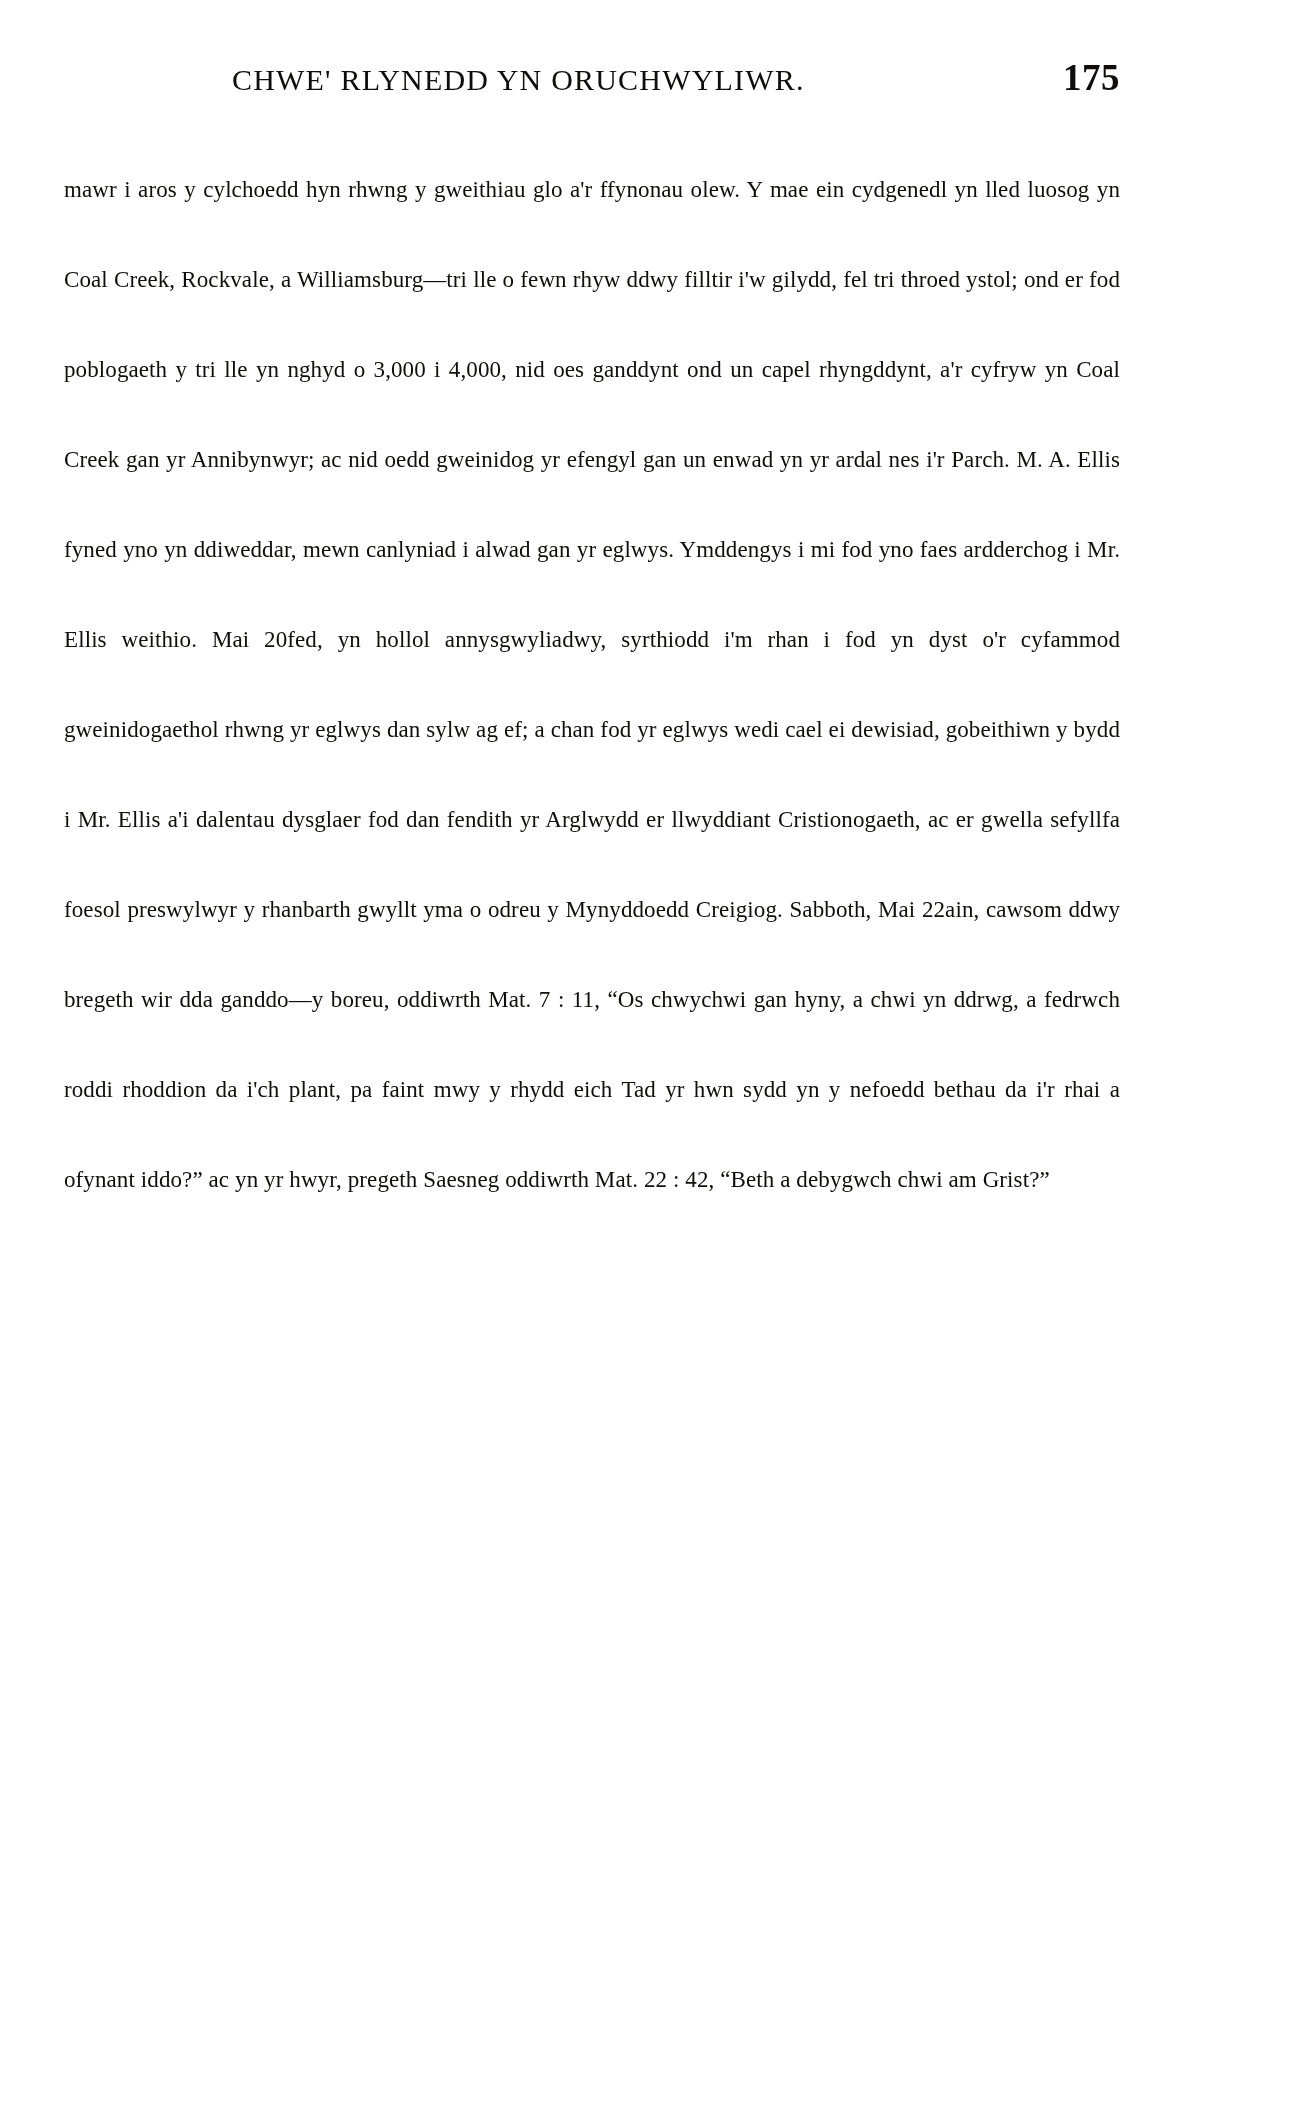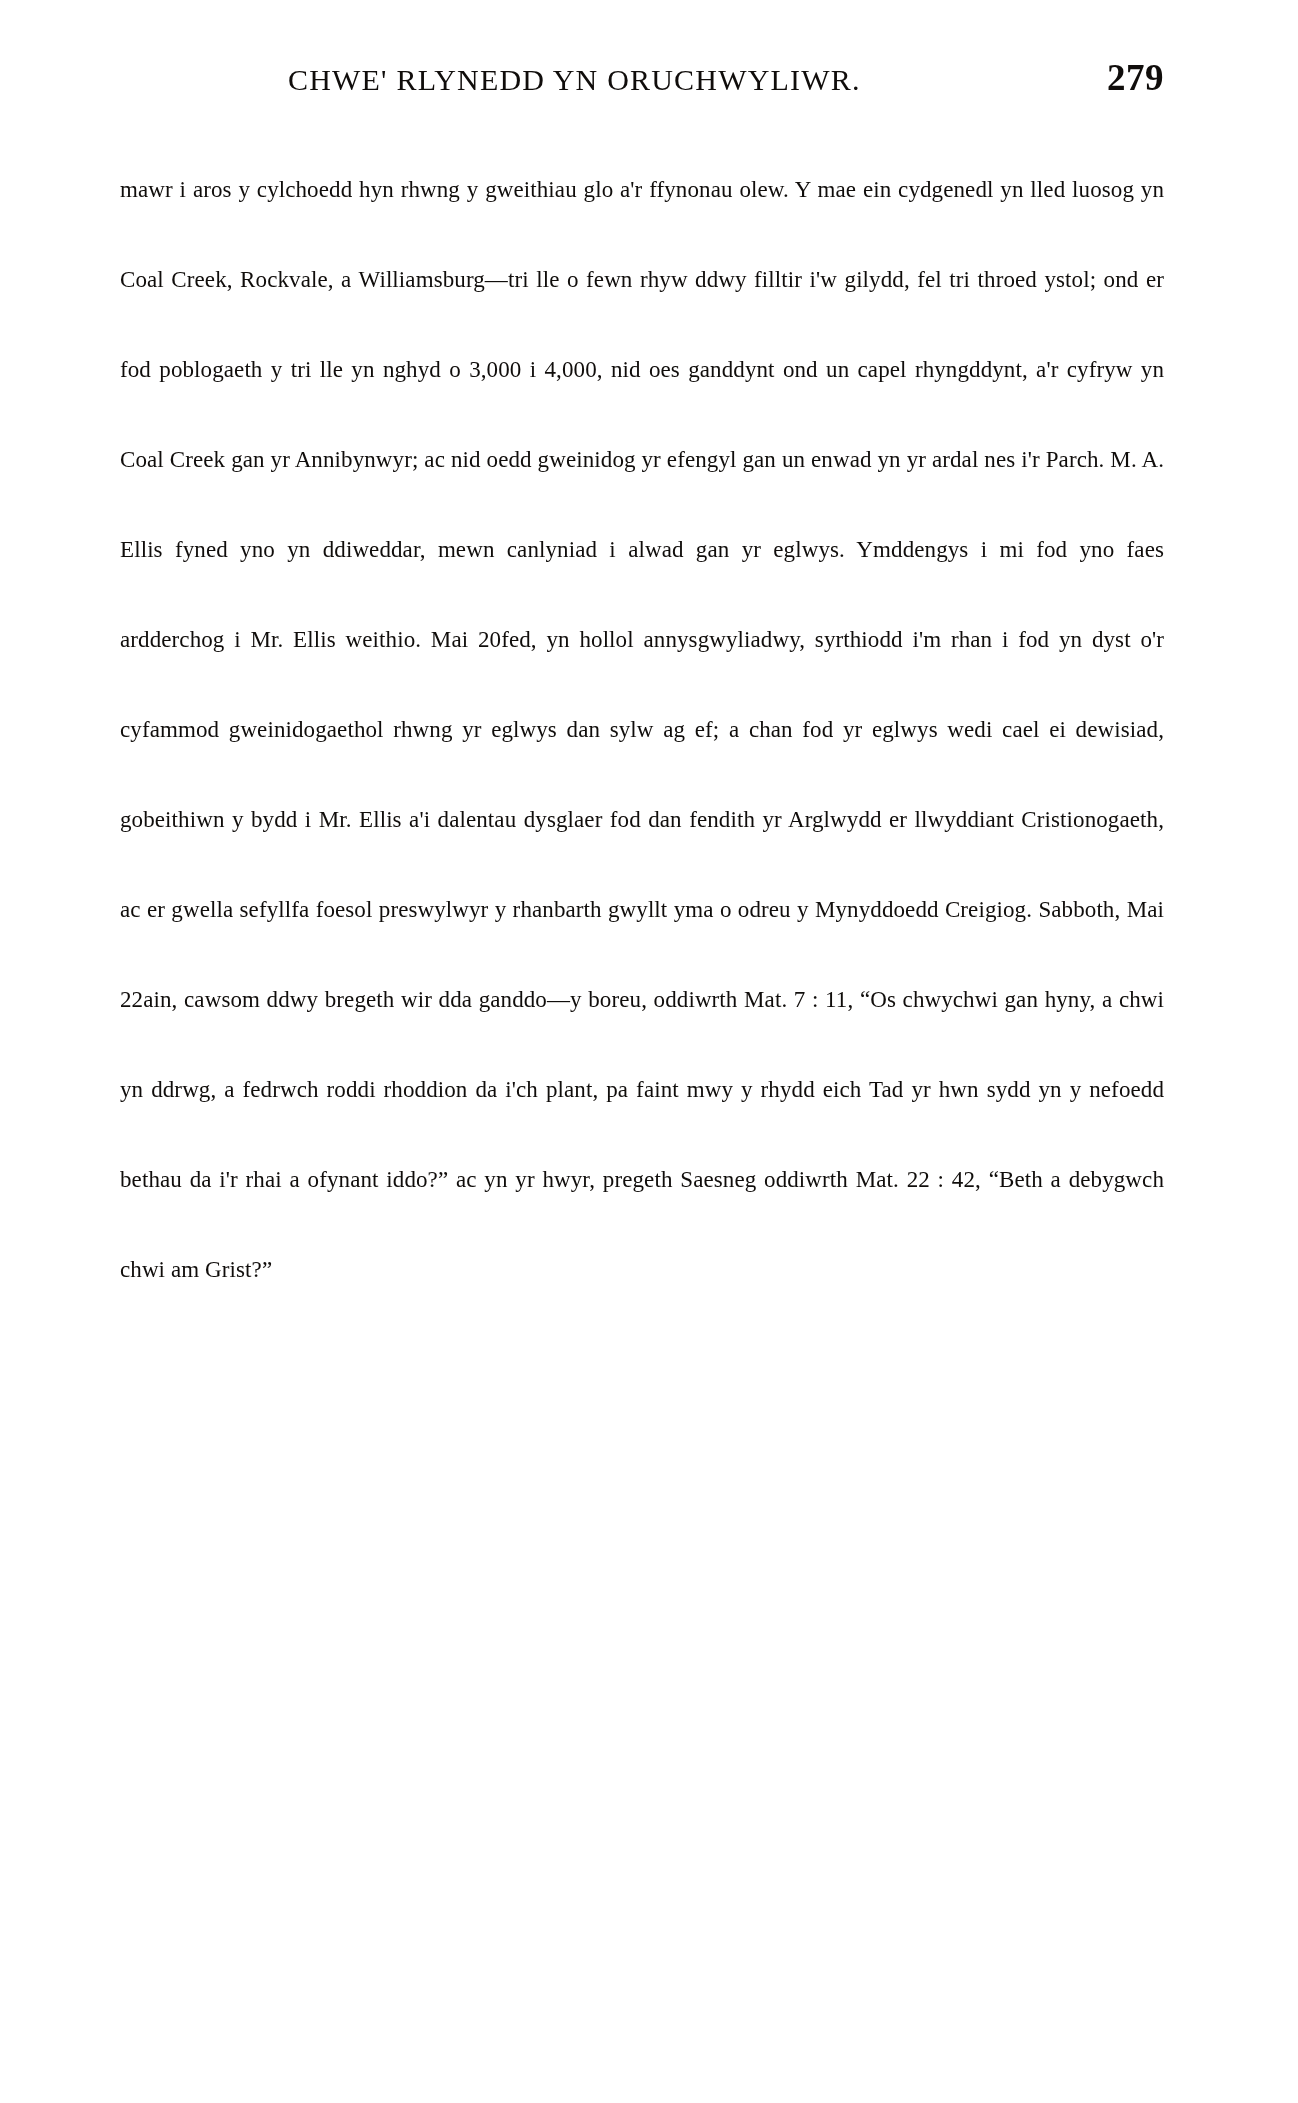--- a/index.html
+++ b/index.html
@@ -12,22 +12,21 @@
     height: 2103px;
     font-family: "Liberation Serif", serif;
     color: #100d0b;
     overflow: hidden;
   }
   .page {
     position: relative;
     width: 1190px;
     height: 2103px;
     box-sizing: border-box;
-    padding: 56px 48px 0 54px;
-    margin-left: 44px;
+    padding: 56px 48px 0 42px;
   }
   .running-head {
     display: flex;
     align-items: baseline;
     justify-content: space-between;
     padding: 0 22px 0 190px;
     margin-bottom: 46px;
   }
   .running-head .head-title {
     font-variant: small-caps;
@@ -59,20 +58,20 @@
     text-indent: 56px;
   }
 </style>
 </head>
 <body>
 
 <div class="page">
 
   <div class="running-head">
     <span class="head-title">CHWE' RLYNEDD YN ORUCHWYLIWR.</span>
-    <span class="folio">279</span>
+    <span class="folio">175</span>
   </div>
 
   <div class="body-text">
     <p>mawr i aros y cylchoedd hyn rhwng y gweithiau glo a'r ffynonau olew. Y mae ein cydgenedl yn lled luosog yn Coal Creek, Rockvale, a Williamsburg—tri lle o fewn rhyw ddwy filltir i'w gilydd, fel tri throed ystol; ond er fod poblogaeth y tri lle yn nghyd o 3,000 i 4,000, nid oes ganddynt ond un capel rhyngddynt, a'r cyfryw yn Coal Creek gan yr Annibynwyr; ac nid oedd gweinidog yr efengyl gan un enwad yn yr ardal nes i'r Parch. M. A. Ellis fyned yno yn ddiweddar, mewn canlyniad i alwad gan yr eglwys. Ymddengys i mi fod yno faes ardderchog i Mr. Ellis weithio. Mai 20fed, yn hollol annysgwyliadwy, syrthiodd i'm rhan i fod yn dyst o'r cyfammod gweinidogaethol rhwng yr eglwys dan sylw ag ef; a chan fod yr eglwys wedi cael ei dewisiad, gobeithiwn y bydd i Mr. Ellis a'i dalentau dysglaer fod dan fendith yr Arglwydd er llwyddiant Cristionogaeth, ac er gwella sefyllfa foesol preswylwyr y rhanbarth gwyllt yma o odreu y Mynyddoedd Creigiog. Sabboth, Mai 22ain, cawsom ddwy bregeth wir dda ganddo—y boreu, oddiwrth Mat. 7 : 11, “Os chwychwi gan hyny, a chwi yn ddrwg, a fedrwch roddi rhoddion da i'ch plant, pa faint mwy y rhydd eich Tad yr hwn sydd yn y nefoedd bethau da i'r rhai a ofynant iddo?” ac yn yr hwyr, pregeth Saesneg oddiwrth Mat. 22 : 42, “Beth a debygwch chwi am Grist?”</p>
   </div>
 
 </div>
 
 </body></html>

